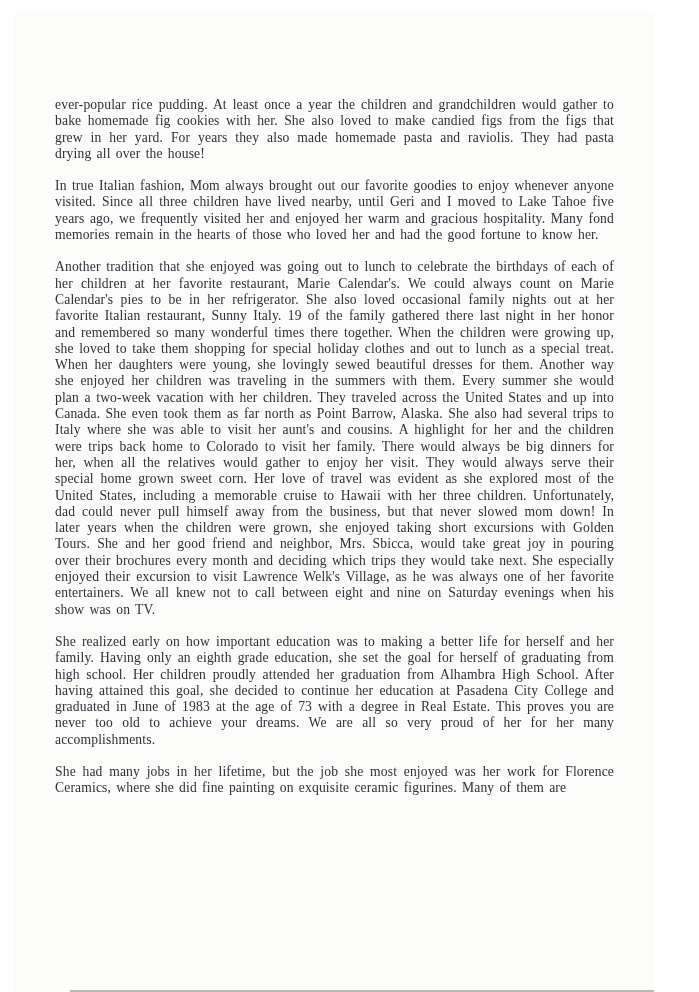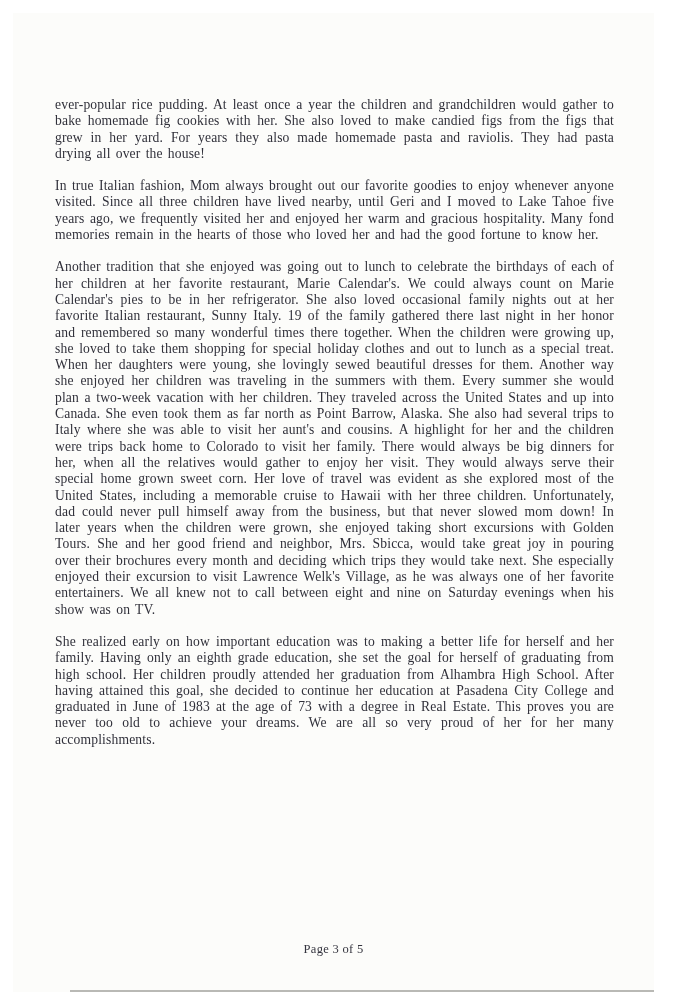--- a/index.html
+++ b/index.html
@@ -63,16 +63,16 @@
 </style>
 </head>
 <body>
 
 <div class="scan-page">
   <div class="content">
       <p class="para"><span>ever-popular rice pudding.  At least once a year the children and grandchildren would gather to bake homemade fig cookies with her.  She also loved to make candied figs from the figs that grew in her yard.  For years they also made homemade pasta and raviolis.  They had pasta drying all over the house!</span></p>
       <p class="para"><span>In true Italian fashion, Mom always brought out our favorite goodies to enjoy whenever anyone visited.  Since all three children have lived nearby, until Geri and I moved to Lake Tahoe five years ago, we frequently visited her and enjoyed her warm and gracious hospitality.  Many fond memories remain in the hearts of those who loved her and had the good fortune to know her.</span></p>
       <p class="para"><span>Another tradition that she enjoyed was going out to lunch to celebrate the birthdays of each of her children at her favorite restaurant, Marie Calendar's.  We could always count on Marie Calendar's pies to be in her refrigerator.  She also loved occasional family nights out at her favorite Italian restaurant, Sunny Italy.  19 of the family gathered there last night in her honor and remembered so many wonderful times there together.  When the children were growing up, she loved to take them shopping for special holiday clothes and out to lunch as a special treat.  When her daughters were young, she lovingly sewed beautiful dresses for them.  Another way she enjoyed her children was traveling in the summers with them.  Every summer she would plan a two-week vacation with her children.  They traveled across the United States and up into Canada.  She even took them as far north as Point Barrow, Alaska.  She also had several trips to Italy where she was able to visit her aunt's and cousins.  A highlight for her and the children were trips back home to Colorado to visit her family.  There would always be big dinners for her, when all the relatives would gather to enjoy her visit.  They would always serve their special home grown sweet corn.  Her love of travel was evident as she explored most of the United States, including a memorable cruise to Hawaii with her three children.  Unfortunately, dad could never pull himself away from the business, but that never slowed mom down!  In later years when the children were grown, she enjoyed taking short excursions with Golden Tours.  She and her good friend and neighbor, Mrs. Sbicca, would take great joy in pouring over their brochures every month and deciding which trips they would take next.  She especially enjoyed their excursion to visit Lawrence Welk's Village, as he was always one of her favorite entertainers.  We all knew not to call between eight and nine on Saturday evenings when his show was on TV.</span></p>
       <p class="para"><span>She realized early on how important education was to making a better life for herself and her family.  Having only an eighth grade education, she set the goal for herself of graduating from high school.  Her children proudly attended her graduation from Alhambra High School.  After having attained this goal, she decided to continue her education at Pasadena City College and graduated in June of 1983 at the age of 73 with a degree in Real Estate.  This proves you are never too old to achieve your dreams.  We are all </span><span class="underline">so</span><span> very proud of her for her many accomplishments.</span></p>
+      <p class="para"><span>She had many jobs in her lifetime, but the job she most enjoyed was her work for Florence Ceramics, where she did fine painting on exquisite ceramic figurines. Many of them are</span></p>
     </div>
-  <div class="footer">Page 3 of 5</div>
   <div class="scan-edge"></div>
 </div>
 
 </body></html>

